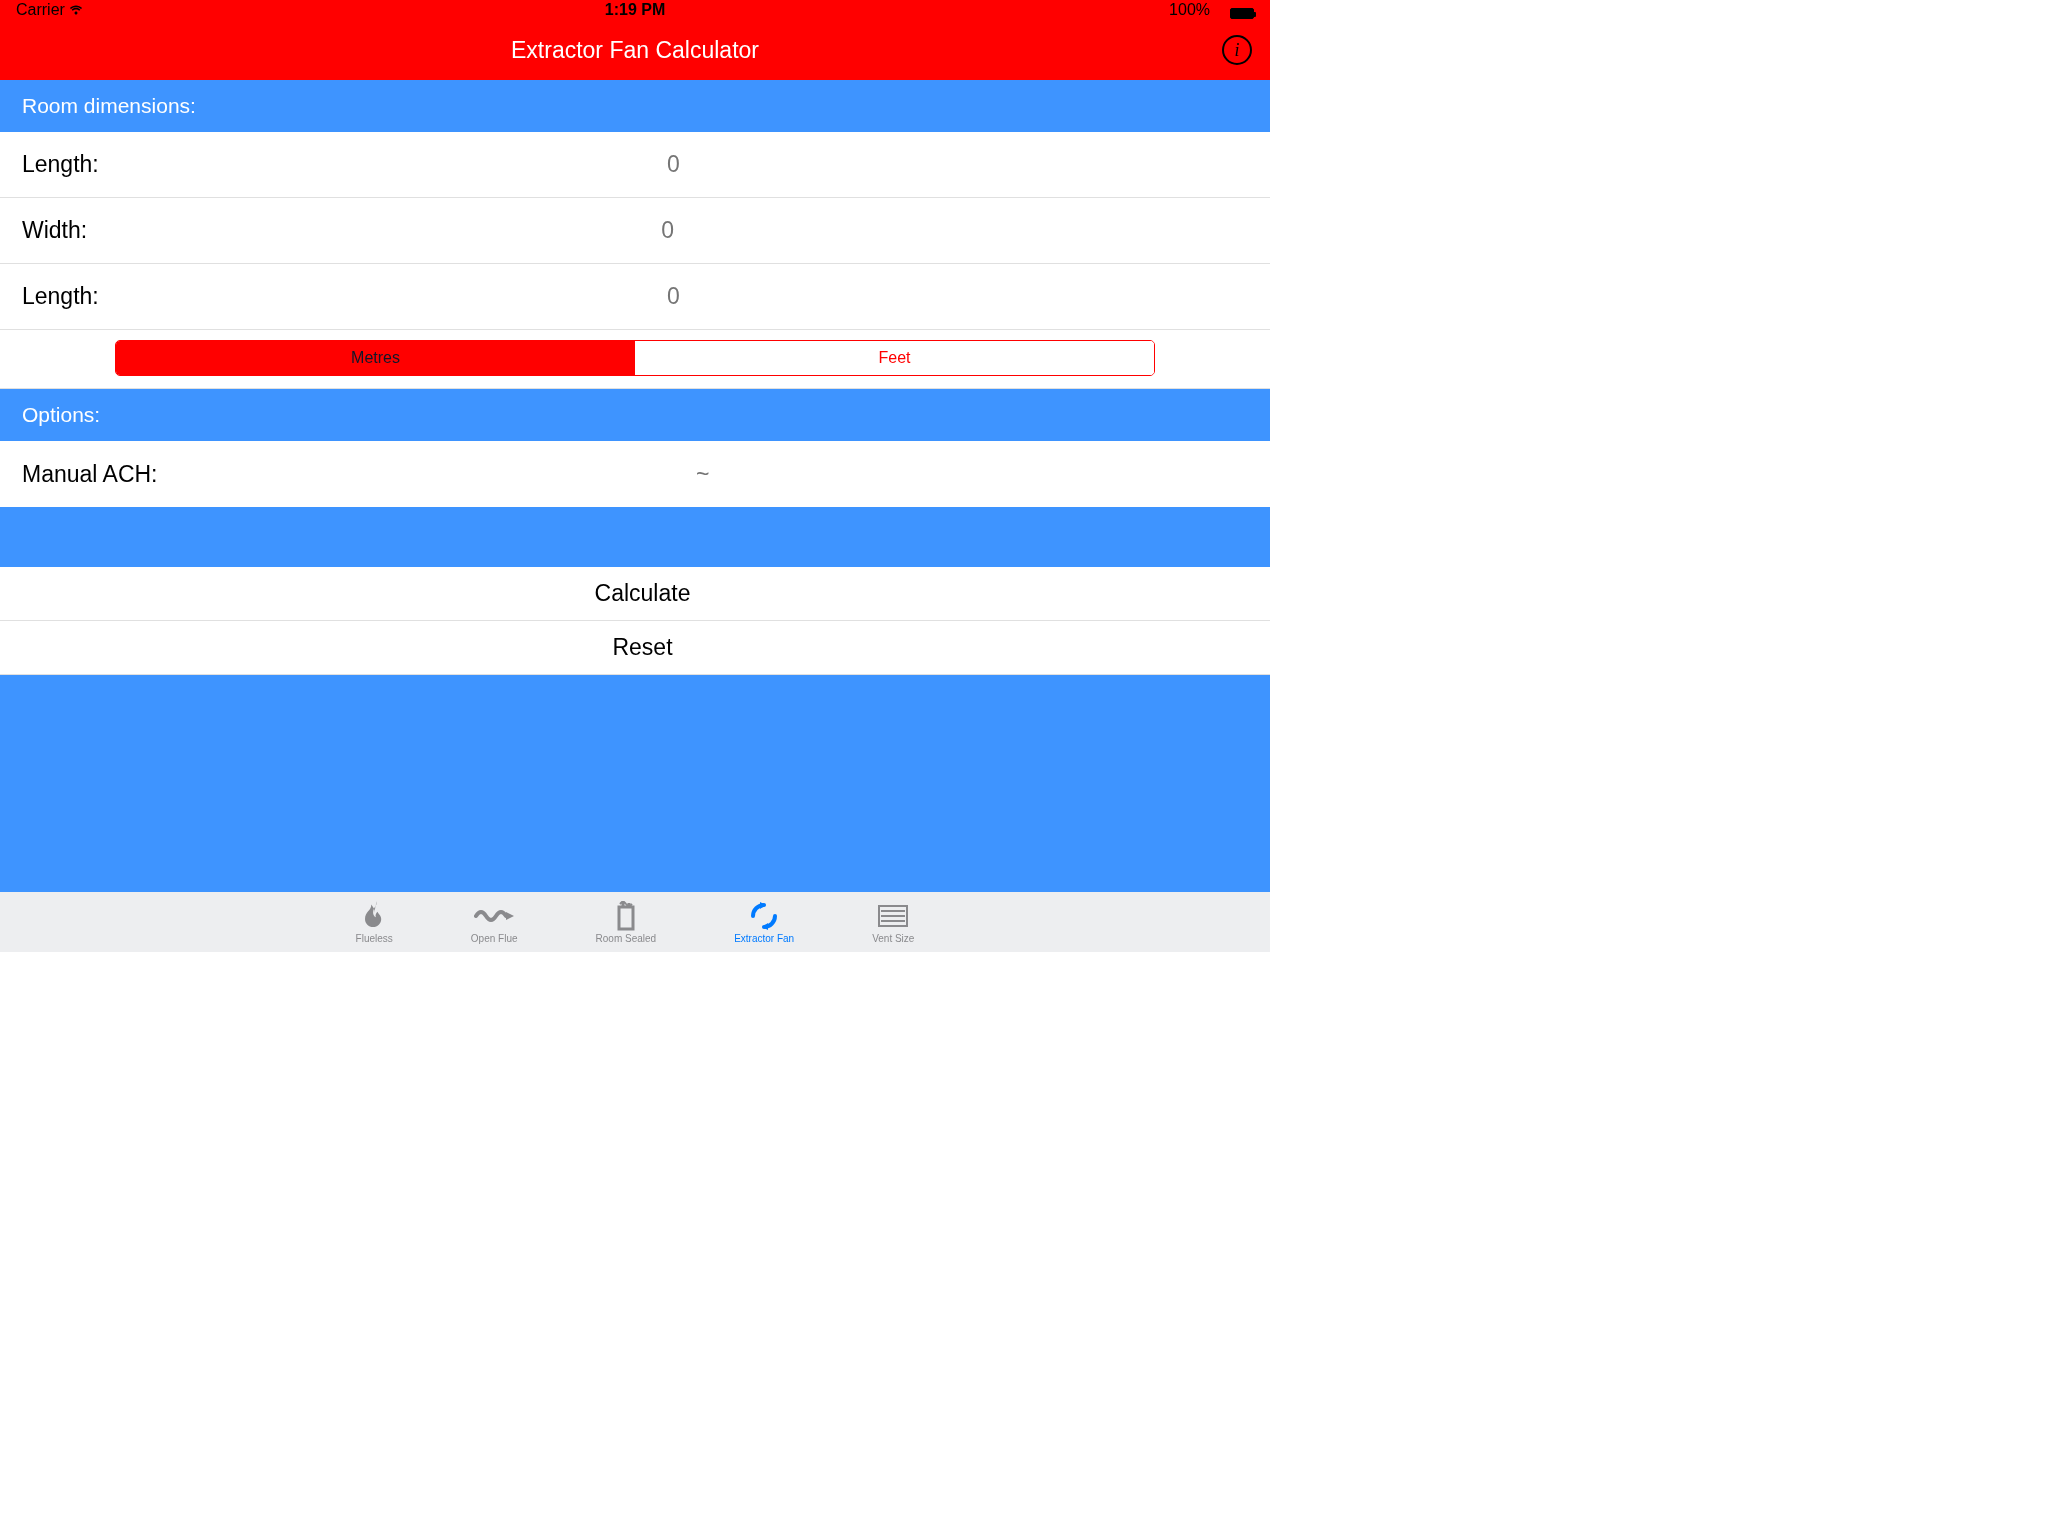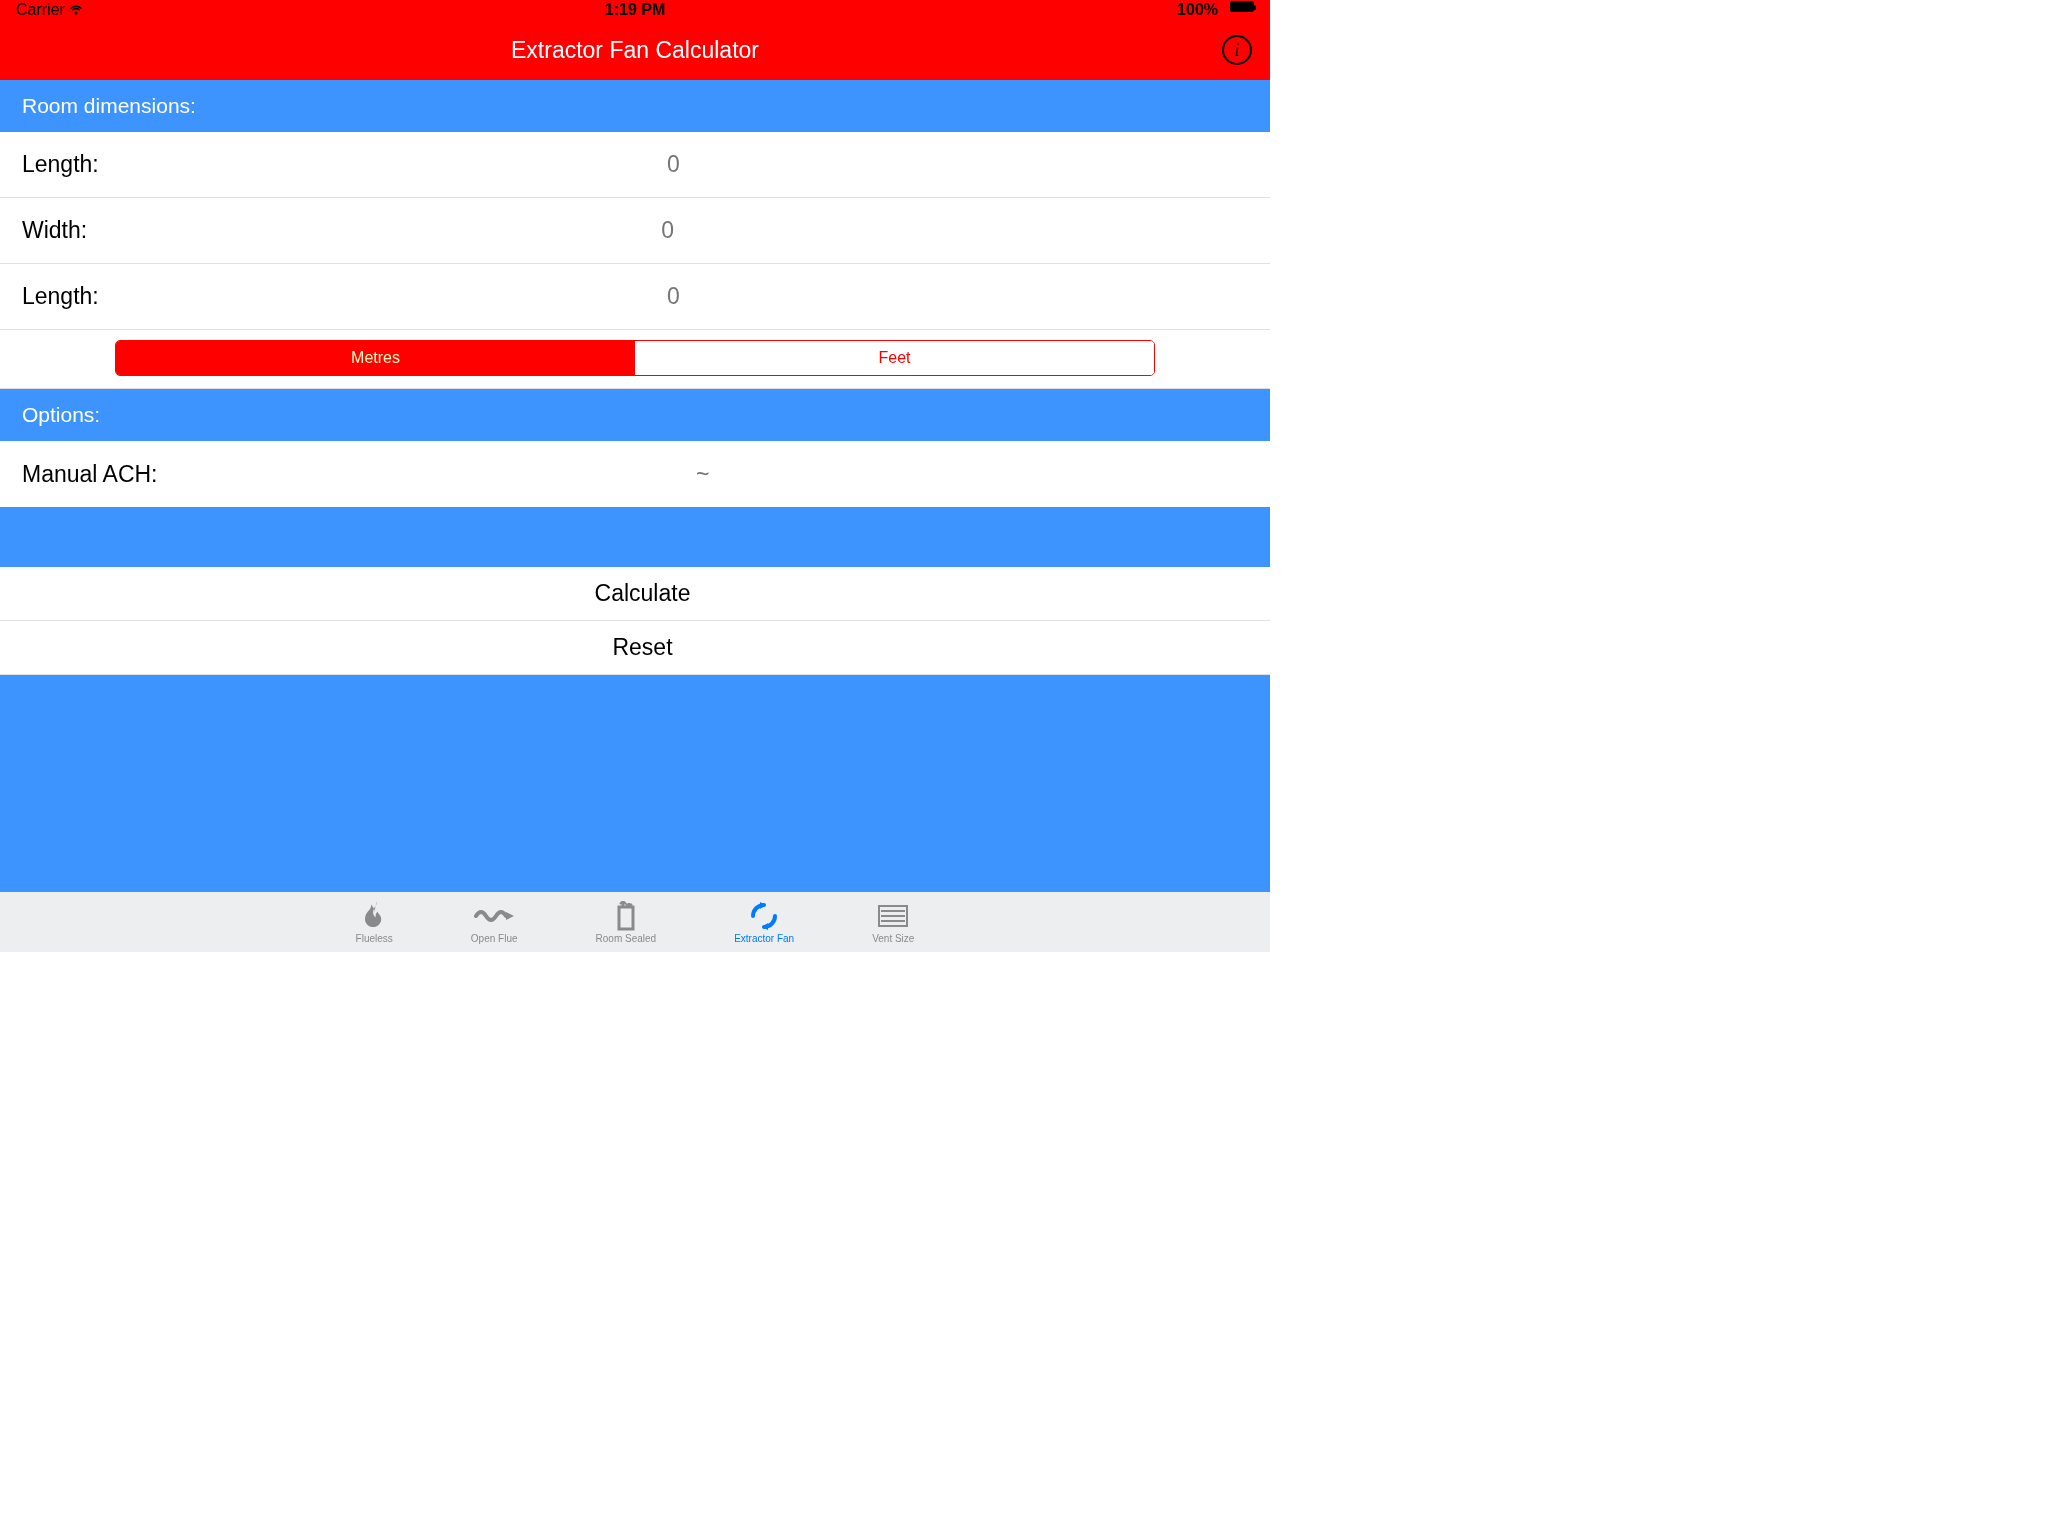--- a/index.html
+++ b/index.html
@@ -3,38 +3,38 @@
 <meta charset="utf-8">
 <style>
   * { box-sizing: border-box; margin: 0; padding: 0; }
   html, body { width: 100%; height: 100%; font-family: -apple-system, "Helvetica Neue", Helvetica, Arial, sans-serif; background: #fff; }
   .screen { width: 1270px; height: 952px; position: relative; display: flex; flex-direction: column; }
 
   .status-bar { background: #ff0000; height: 20px; display: flex; align-items: center; justify-content: space-between; padding: 0 16px; font-size: 16px; color: #000; }
   .status-left { display: flex; align-items: center; gap: 4px; }
   .wifi-icon { display: inline-block; }
   .status-center { position: absolute; left: 50%; transform: translateX(-50%); font-weight: 600; }
-  .status-right { display: flex; align-items: flex-start; gap: 12px; font-weight: bold; }
+  .status-right { display: flex; align-items: flex-end; gap: 20px; }
   .battery-icon { width: 24px; height: 11px; border: 1px solid #000; border-radius: 2px; position: relative; background: #000; }
   .battery-icon::after { content: ""; position: absolute; right: -3px; top: 3px; width: 2px; height: 5px; background: #000; border-radius: 0 1px 1px 0; }
 
   .nav-bar { background: #ff0000; height: 60px; display: flex; align-items: center; justify-content: center; position: relative; }
   .nav-title { color: #fff; font-size: 23px; font-weight: 500; }
   .info-btn { position: absolute; right: 18px; top: 50%; transform: translateY(-50%); width: 30px; height: 30px; border: 2px solid #000; border-radius: 50%; display: flex; align-items: center; justify-content: center; font-family: Georgia, serif; font-style: italic; font-size: 18px; color: #000; cursor: pointer; }
 
   .section-header { background: #3e94ff; color: #fff; font-size: 21px; padding: 14px 22px; }
   
   .row { display: flex; align-items: center; height: 66px; padding: 0 22px; border-bottom: 1px solid #e0e0e0; background: #fff; }
   .row-label { font-size: 23px; color: #000; flex: 0 0 auto; }
   .row-input { flex: 1; text-align: center; font-size: 23px; color: #bfbfbf; border: none; outline: none; background: transparent; }
   .row-value { font-size: 23px; color: #ff0000; margin-left: auto; }
   .seg-row { background: #fff; display: flex; justify-content: center; padding: 10px 0 12px; border-bottom: 1px solid #e0e0e0; }
   .segmented { display: flex; width: 1040px; border: 1px solid #ff0000; border-radius: 5px; overflow: hidden; height: 36px; }
   .seg-item { flex: 1; display: flex; align-items: center; justify-content: center; font-size: 16px; cursor: pointer; }
-  .seg-sel { background: #ff0000; color: #fef9c3; }
+  .seg-sel { background: #ff0000; color: #0f172a; }
   .seg-unsel { background: #fff; color: #ff0000; }
 
   .blue-spacer { background: #3e94ff; height: 60px; }
   .action-row { height: 54px; display: flex; align-items: center; justify-content: center; font-size: 23px; border-bottom: 1px solid #e0e0e0; cursor: pointer; background: #fff; padding-left: 15px; }
   .blue-fill { background: #3e94ff; flex: 1; }
 
   .tab-bar { height: 60px; background: #edeef0; display: flex; align-items: center; justify-content: center; gap: 78px; }
   .tab-item { display: flex; flex-direction: column; align-items: center; gap: 2px; cursor: pointer; }
   .tab-icon { height: 30px; display: flex; align-items: center; justify-content: center; }
   .tab-label { font-size: 10px; color: #8a8a8d; }

